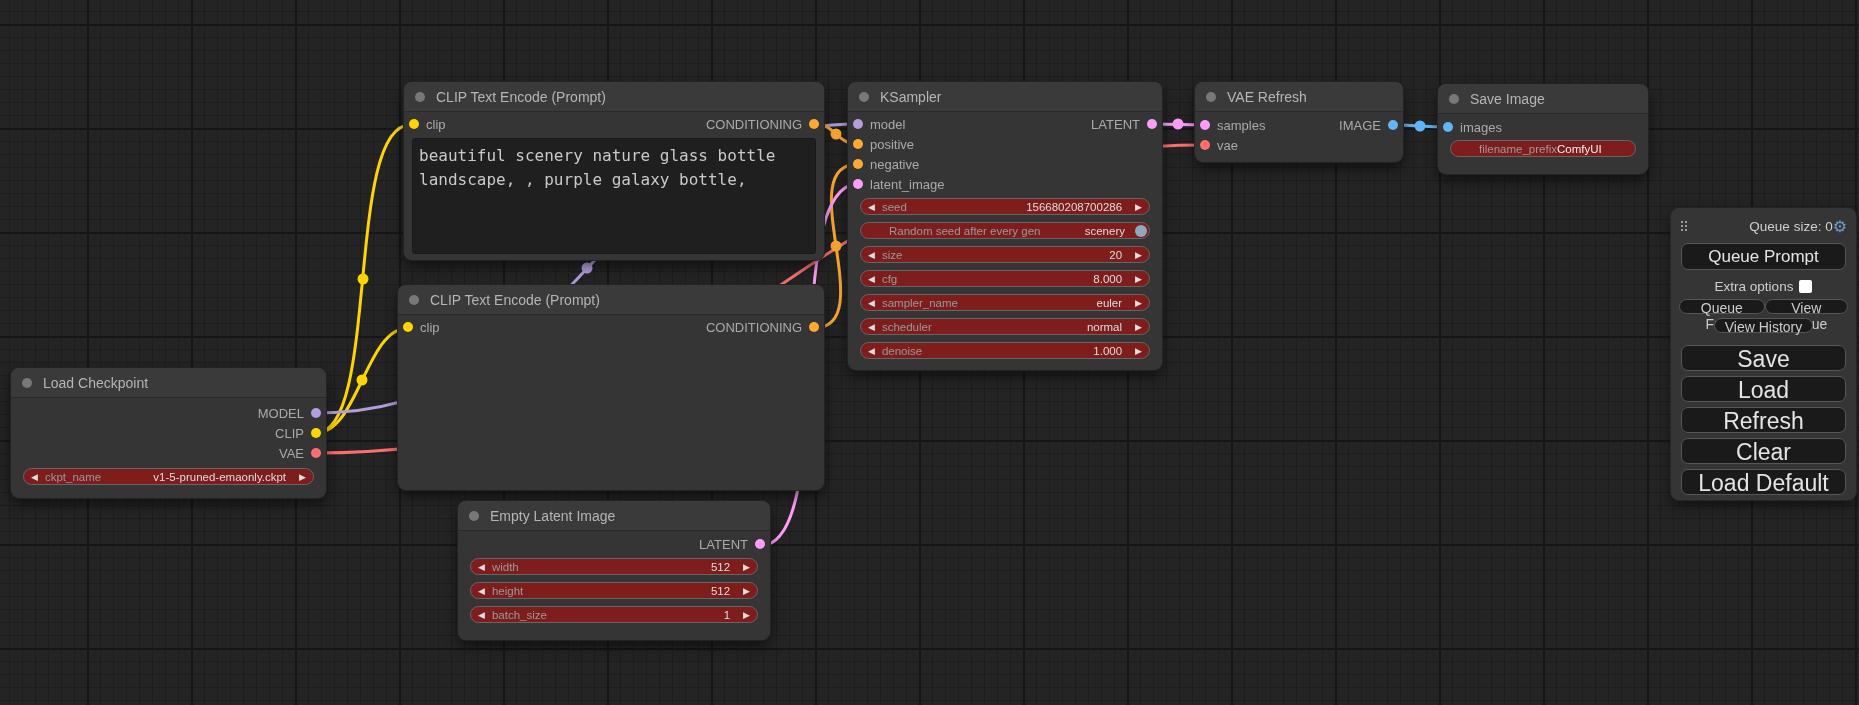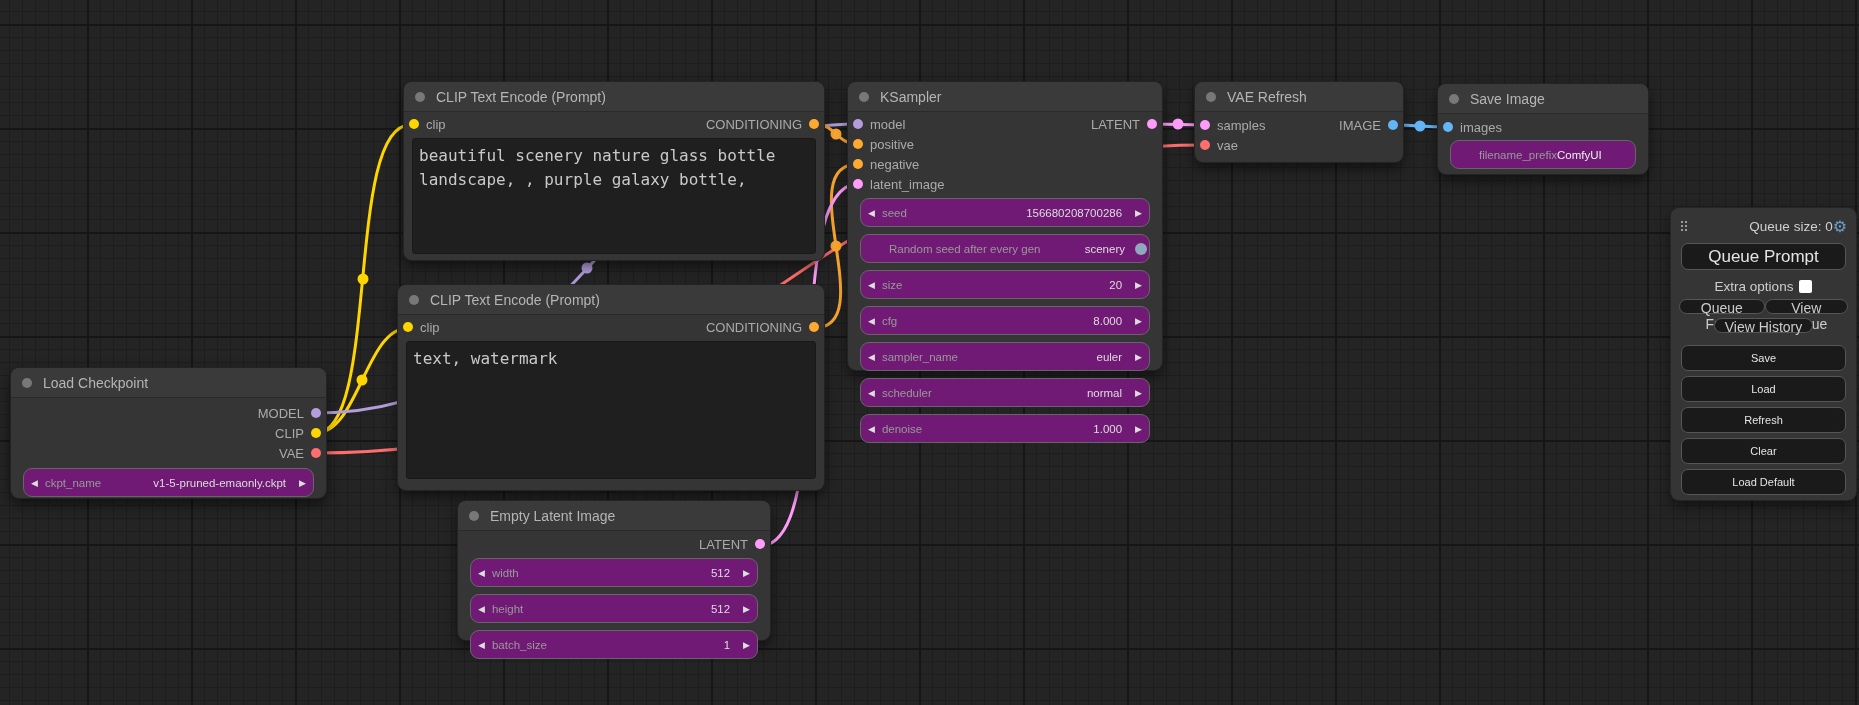--- a/index.html
+++ b/index.html
@@ -52,22 +52,22 @@
   .c-cond  { background:#FFA931; }
   .c-latent{ background:#FF9CF9; }
   .c-image { background:#64B5F6; }
 
   .prompt-box {
     margin:4px 8px; background:#1f1f1f; border:1px solid #191919; border-radius:3px;
     font-family:"DejaVu Sans Mono", monospace; font-size:16px; line-height:1.5;
     color:#c9c9c9; padding:5px 6px; overflow:hidden; white-space:pre-wrap; word-break:break-word;
   }
   .widget {
-    position:relative; height:29px; margin:0 12px 7px 12px;
-    background:#701a75; border:1px solid #666; border-radius:9px;
+    position:relative; height:17px; margin:0 12px 7px 12px;
+    background:#7f1d1d; border:1px solid #666; border-radius:9px;
     display:flex; align-items:center; font-size:11.5px;
   }
   .widget .arrow { color:#ddd; font-size:9px; padding:0 7px; cursor:pointer; flex:0 0 auto; }
   .widget .wlabel { color:#999; flex:0 0 auto; }
   .widget .wvalue { color:#ddd; margin-left:auto; padding-right:6px; }
   .widget.no-arrows .wlabel { margin-left:28px; }
   .widget.no-arrows .wvalue { margin-right:28px; }
   .toggle-circle {
     width:12px; height:12px; border-radius:50%; background:#8fa8bd;
     margin-right:2px; flex:0 0 auto;
@@ -91,21 +91,21 @@
     background:#1a1a1a; border:1px solid #565656; color:#e4e4e4;
     border-radius:7px; cursor:pointer; font-family:inherit;
   }
   .btn-main { height:27px; margin:5px 10px 0 10px; font-size:17px; }
   .extra-row { display:flex; align-items:center; justify-content:center; margin-top:9px; font-size:13.5px; color:#cfcfcf; }
   .checkbox { width:13px; height:13px; background:#fff; border-radius:2px; margin-left:6px; cursor:pointer; }
   .small-row { display:flex; justify-content:space-between; margin:5px 8px 0 8px; }
   .btn-small { height:15px; font-size:14px; border-radius:8px; color:#ccc; padding:0 10px; }
   .btn-history { align-self:center; margin-top:4px; }
   .actions { display:flex; flex-direction:column; margin-top:12px; }
-  .btn-action { height:26px; margin:0 10px 5px 10px; font-size:11px; }
+  .btn-action { height:26px; margin:0 10px 5px 10px; font-size:23px; }
 </style>
 </head>
 <body>
 
 <svg id="wires">
   <g fill="none" stroke-width="3" stroke-linecap="round">
     <path stroke="#FFD500" d="M316,433 C380,433 345,125 410,125"></path>
     <path stroke="#FFD500" d="M316,433 C358,433 366,328 408,328"></path>
     <path stroke="#B39DDB" d="M316,413 C588,413 586,124 858,124"></path>
     <path stroke="#FF6E6E" d="M316,453 C762,453 759,145 1205,145"></path>
@@ -173,21 +173,20 @@
   <div class="node-title">
     <span class="collapse-dot"></span>
     <span>CLIP Text Encode (Prompt)</span>
   </div>
   <div class="port-row" style="margin-top:2px;">
     <span class="port-dot dot-in c-clip"></span>
     <span class="in-label">clip</span>
     <span class="out-label">CONDITIONING</span>
     <span class="port-dot dot-out c-cond"></span>
   </div>
-  <div class="prompt-box" style="height:138px;">text, watermark</div>
 </div>
 
 <div class="node" style="left:848px; top:82px; width:314px; height:288px;">
   <div class="node-title">
     <span class="collapse-dot"></span>
     <span>KSampler</span>
   </div>
   <div style="margin-top:2px;">
     <div class="port-row">
       <span class="port-dot dot-in c-model"></span>

